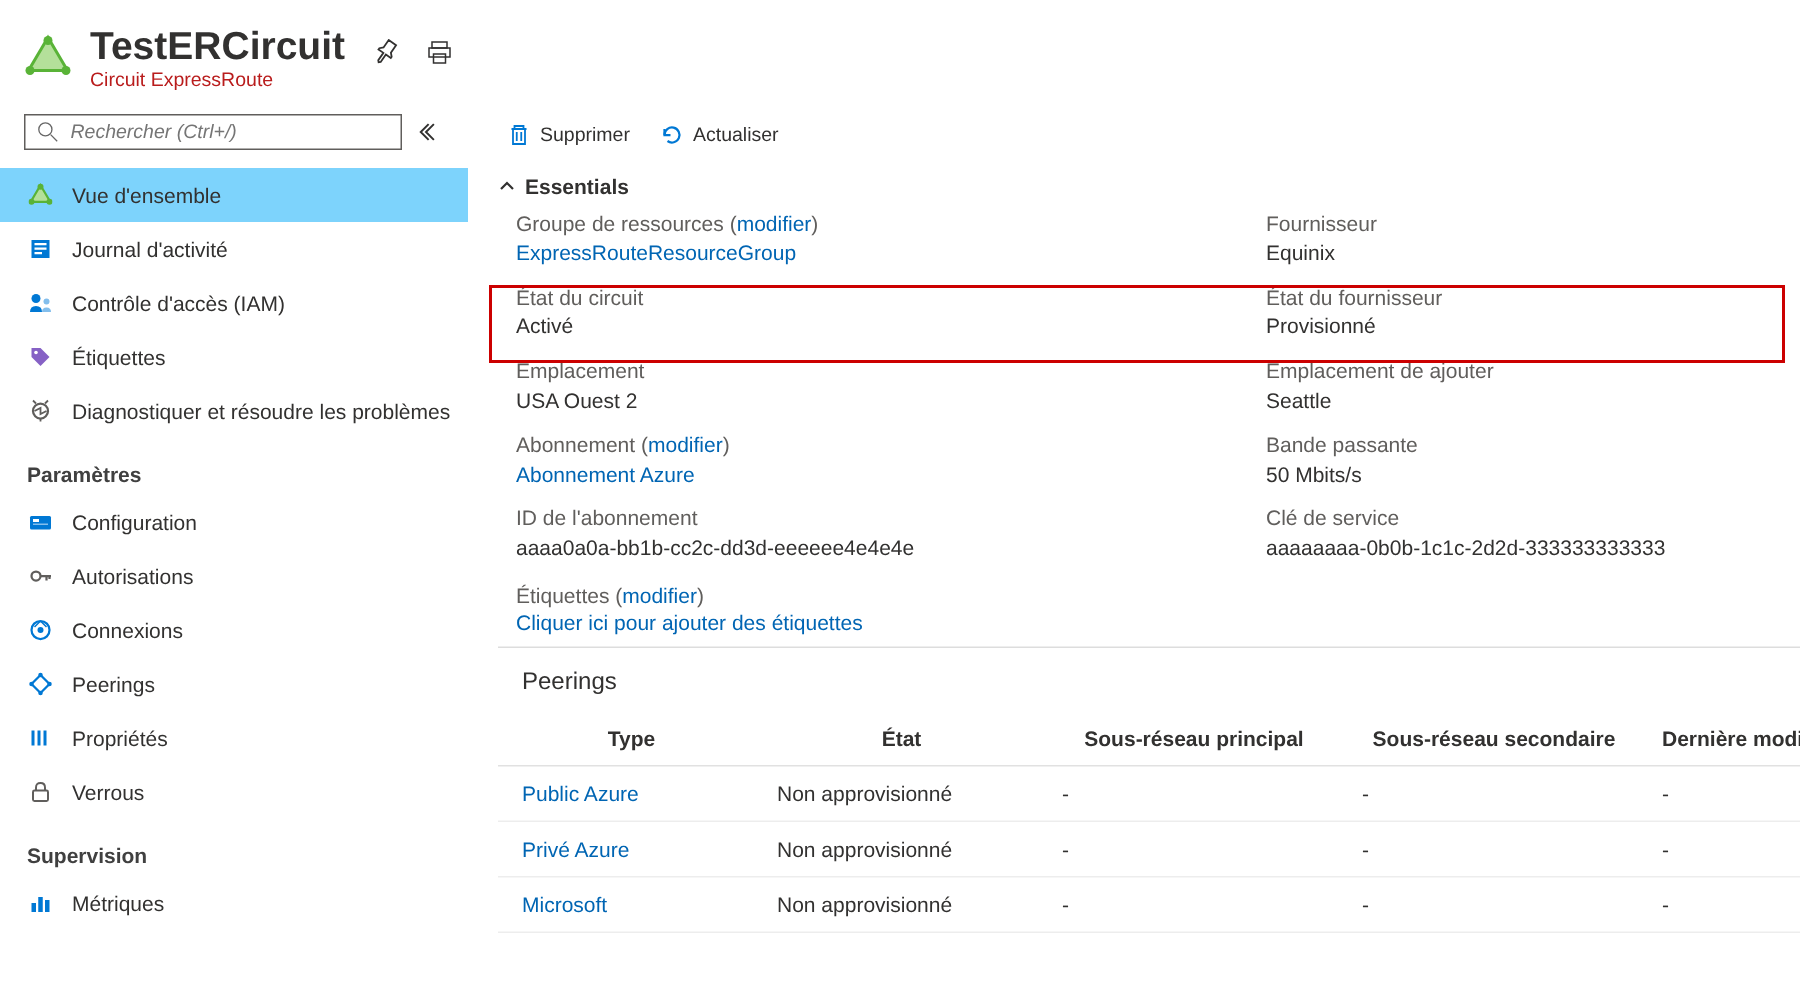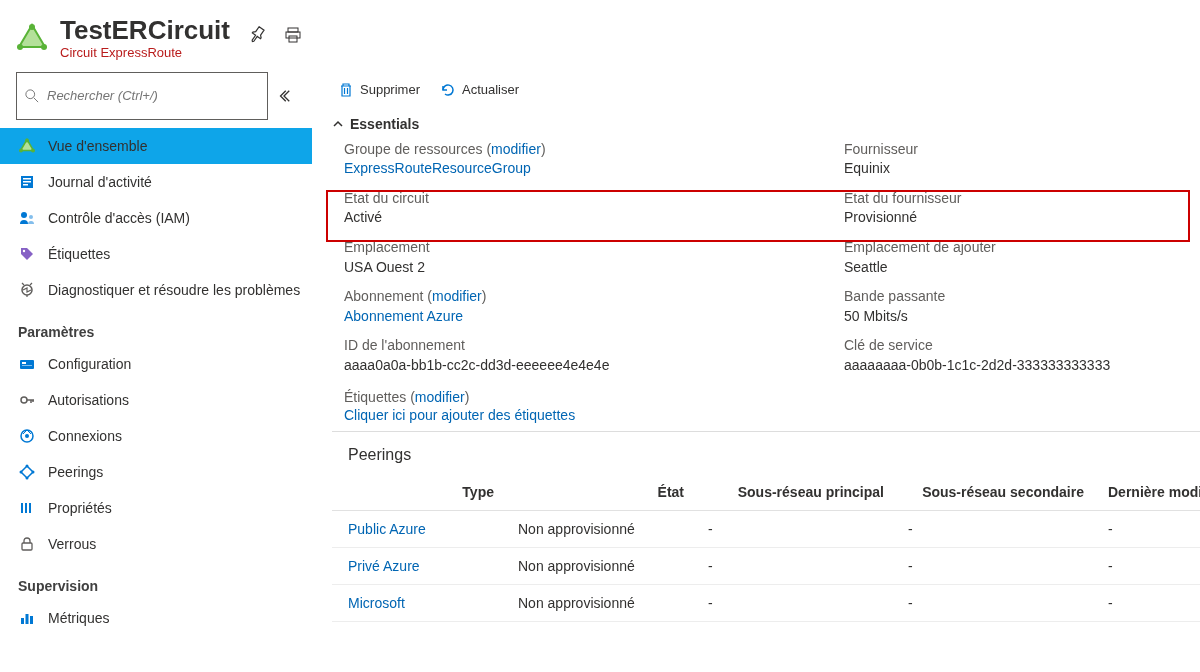--- a/index.html
+++ b/index.html
@@ -48,21 +48,21 @@
   .search-row {
     display:flex;
     align-items:center;
     padding: 0 12px 8px 16px;
   }
   .search-box {
     flex:1;
     display:flex;
     align-items:center;
     border:1px solid #605e5c;
-    height:48px;
+    height:24px;
     padding: 0 8px;
     font-style: italic;
     color:#666;
   }
   .search-box svg { margin-right:6px; flex-shrink:0; }
   .search-box input {
     border:none;
     outline:none;
     flex:1;
     font-style: italic;
@@ -76,21 +76,21 @@
     color:#323130;
   }
   .nav-item {
     display:flex;
     align-items:center;
     height:36px;
     padding-left:18px;
     gap:12px;
     cursor:pointer;
   }
-  .nav-item.selected { background:#0ea5e9; }
+  .nav-item.selected { background:#7dd3fc; }
   .nav-icon { width:18px; display:flex; align-items:center; justify-content:center; }
   .nav-label { font-size:14px; }
   .nav-section-title {
     font-weight:600;
     font-size:14px;
     padding: 16px 0 6px 18px;
     color:#404040;
   }
 
   .main {
@@ -148,21 +148,21 @@
     font-size:16px;
     font-weight:400;
     padding: 14px 0 12px 16px;
   }
   table.peerings {
     width:100%;
     border-collapse:collapse;
     table-layout:fixed;
   }
   table.peerings th {
-    text-align:right;
+    text-align:center;
     font-weight:600;
     font-size:14px;
     padding:8px 8px 10px 16px;
     border-bottom:1px solid #e1e1e1;
     white-space:nowrap;
     overflow:hidden;
   }
   table.peerings td {
     padding:10px 8px 10px 16px;
     border-bottom:1px solid #ededed;

